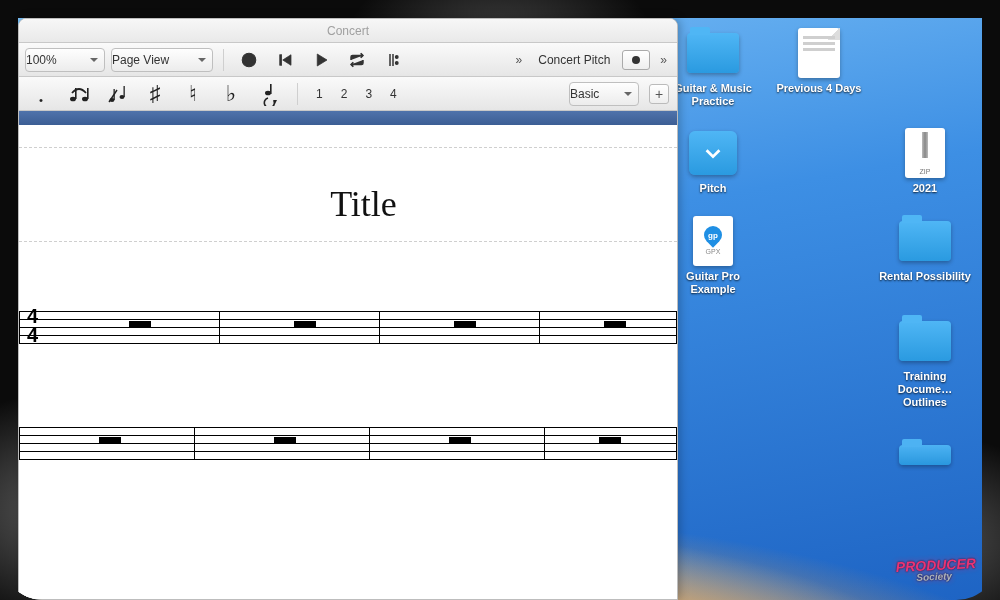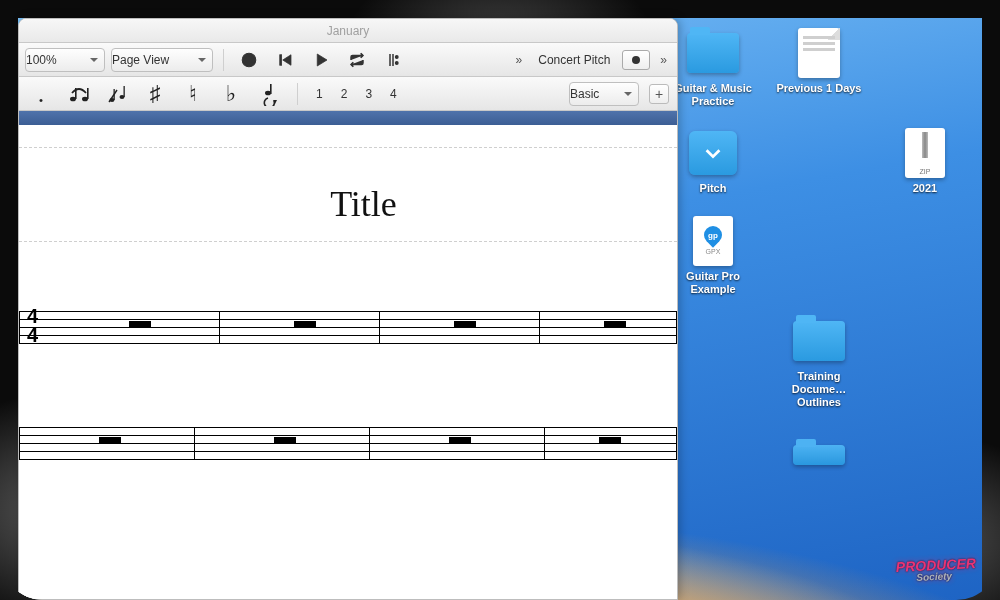--- a/index.html
+++ b/index.html
@@ -102,21 +102,21 @@
         </div>
       <div class="lbl">Guitar &amp; Music Practice</div>
     </div>
     <div class="dicon">
       <div class="glyph">
           <div class="page">
             <div class="fold"></div>
             <div class="bands"></div>
           </div>
         </div>
-      <div class="lbl">Previous 1 Days</div>
+      <div class="lbl">Previous 4 Days</div>
     </div>
 
     <div></div>
     <div class="dicon">
       <div class="glyph">
           <div class="chev-box">
             <svg viewBox="0 0 24 24">
               <polyline points="5 9 12 16 19 9"></polyline>
             </svg>
           </div>
@@ -137,20 +137,26 @@
       <div class="glyph">
           <div class="gpx">
             <div class="pin"></div>
             <div class="tag">GPX</div>
           </div>
         </div>
       <div class="lbl">Guitar Pro Example</div>
     </div>
 
     <div></div>
+    <div class="dicon">
+      <div class="glyph">
+          <div class="folder"></div>
+        </div>
+      <div class="lbl">Rental Possibility</div>
+    </div>
     <div></div>
 
     <div></div>
     <div class="dicon">
       <div class="glyph">
           <div class="folder"></div>
         </div>
       <div class="lbl">Training Docume…Outlines</div>
     </div>
     <div></div>
@@ -159,21 +165,21 @@
     <div class="dicon" style="opacity:.95">
       <div class="glyph">
           <div class="folder" style="height:20px"></div>
         </div>
     </div>
     <div></div>
   </div>
 
   <div class="appwin">
     <div class="titlebar">
-      <span class="title">January</span>
+      <span class="title">Concert</span>
     </div>
 
     <div class="tb1">
       <div class="select" style="width:80px">
           <span>100%</span>
         </div>
       <div class="select" style="width:102px">
           <span>Page View</span>
         </div>
       <div class="sep"></div>

